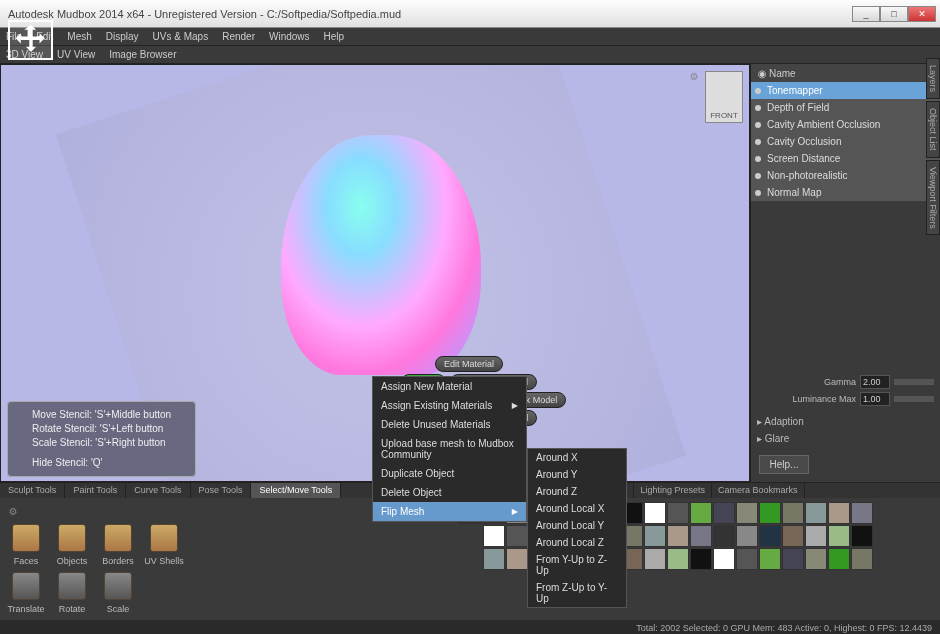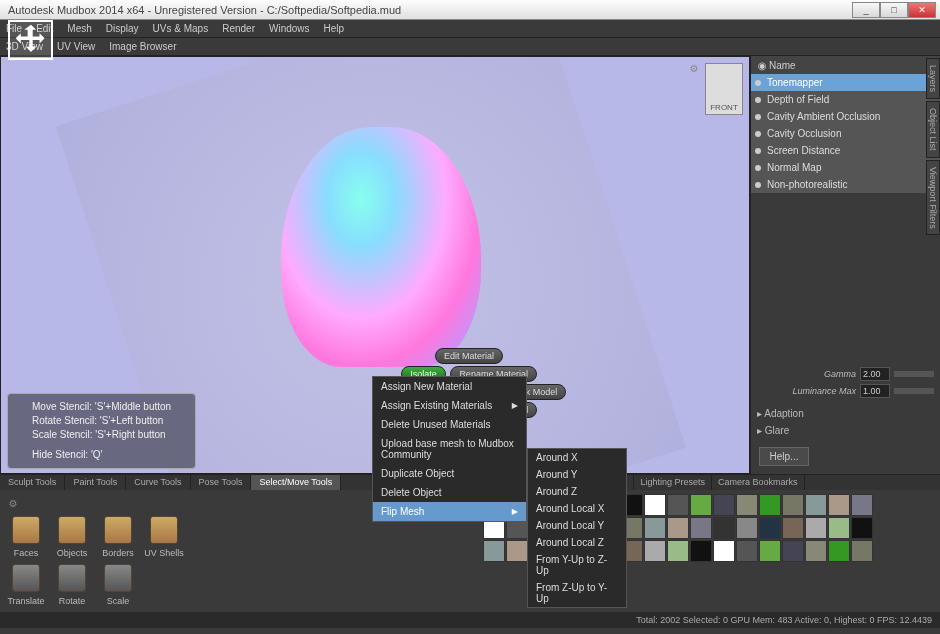--- a/index.html
+++ b/index.html
@@ -1,19 +1,19 @@
 <!DOCTYPE html>
 <html><head>
 <meta charset="utf-8">
 <style>
 * { margin: 0; padding: 0; box-sizing: border-box; font-family: "Segoe UI", Tahoma, sans-serif; }
 body { width: 940px; height: 634px; background: #3a3a3a; color: #ccc; font-size: 10px; overflow: hidden; position: relative; }
 
 
-.titlebar { height: 20px; background: linear-gradient(#fdfdfd, #e0e0e0); display: flex; align-items: center; padding: 0 4px; border-bottom: 1px solid #888; }
+.titlebar { height: 28px; background: linear-gradient(#fdfdfd, #e0e0e0); display: flex; align-items: center; padding: 0 4px; border-bottom: 1px solid #888; }
 .titlebar .title { flex: 1; color: #444; font-size: 11px; padding-left: 4px; }
 .winbtns { display: flex; gap: 0; }
 .winbtn { width: 28px; height: 16px; border: 1px solid #888; background: linear-gradient(#f8f8f8,#d8d8d8); display: flex; align-items: center; justify-content: center; font-size: 9px; color: #333; }
 .winbtn.close { background: linear-gradient(#e77,#c33); color: #fff; }
 
 
 .menubar { height: 18px; background: #3a3a3a; display: flex; align-items: center; padding: 0 6px; gap: 14px; border-bottom: 1px solid #222; font-size: 10px; }
 .menubar .item { color: #ccc; }
 
 
@@ -55,21 +55,21 @@
 .rightpanel { width: 190px; background: #3a3a3a; border-left: 1px solid #222; display: flex; flex-direction: column; position: relative; }
 .rp-header { height: 18px; background: #444; display: flex; align-items: center; padding: 0 4px; font-size: 10px; }
 .rp-header .eye { width: 14px; display:inline-block; text-align:center; }
 .rp-list { background: #555; }
 .rp-item { display: flex; align-items: center; height: 17px; padding: 0 4px; font-size: 10px; color: #ddd; gap: 6px; }
 .rp-item.sel { background: #6aa3d8; color: #fff; }
 .rp-item .dot { width: 6px; height: 6px; border-radius: 50%; background: #ccc; }
 .rp-spacer { flex: 1; }
 .rp-sliders { padding: 4px 6px; font-size: 9px; }
 .rp-row { display: flex; align-items: center; gap: 4px; margin: 3px 0; }
-.rp-row .lbl { flex: 1; text-align: right; color: #bbb; font-style: italic; }
+.rp-row .lbl { flex: 1; text-align: right; color: #bbb; }
 .rp-row .val { width: 30px; background: #222; border: 1px solid #555; color: #ccc; font-size: 9px; padding: 1px 2px; }
 .rp-row .slider { width: 40px; height: 6px; background: #555; position: relative; }
 .rp-expand { padding: 3px 6px; font-size: 10px; color: #bbb; }
 .rp-help { margin: 8px; padding: 3px 8px; background: #4a4a4a; border: 1px solid #666; width: 50px; text-align: center; font-size: 10px; }
 
 
 .side-tabs { position: absolute; right: 0; top: 58px; width: 14px; display: flex; flex-direction: column; gap: 2px; z-index: 5; }
 .side-tab { writing-mode: vertical-rl; background: #444; padding: 6px 1px; font-size: 9px; color: #aaa; border: 1px solid #222; }
 
 
@@ -191,25 +191,25 @@
       <div class="rp-item">
           <span class="dot"></span>
           <span>Cavity Occlusion</span>
         </div>
       <div class="rp-item">
           <span class="dot"></span>
           <span>Screen Distance</span>
         </div>
       <div class="rp-item">
           <span class="dot"></span>
+          <span>Non-photorealistic</span>
+        </div>
+      <div class="rp-item">
+          <span class="dot"></span>
           <span>Normal Map</span>
-        </div>
-      <div class="rp-item">
-          <span class="dot"></span>
-          <span>Non-photorealistic</span>
         </div>
     </div>
     <div class="rp-spacer"></div>
     <div class="rp-sliders">
       <div class="rp-row">
         <span class="lbl">Gamma</span>
         <span class="val">2.00</span>
         <span class="slider"></span>
       </div>
       <div class="rp-row">

